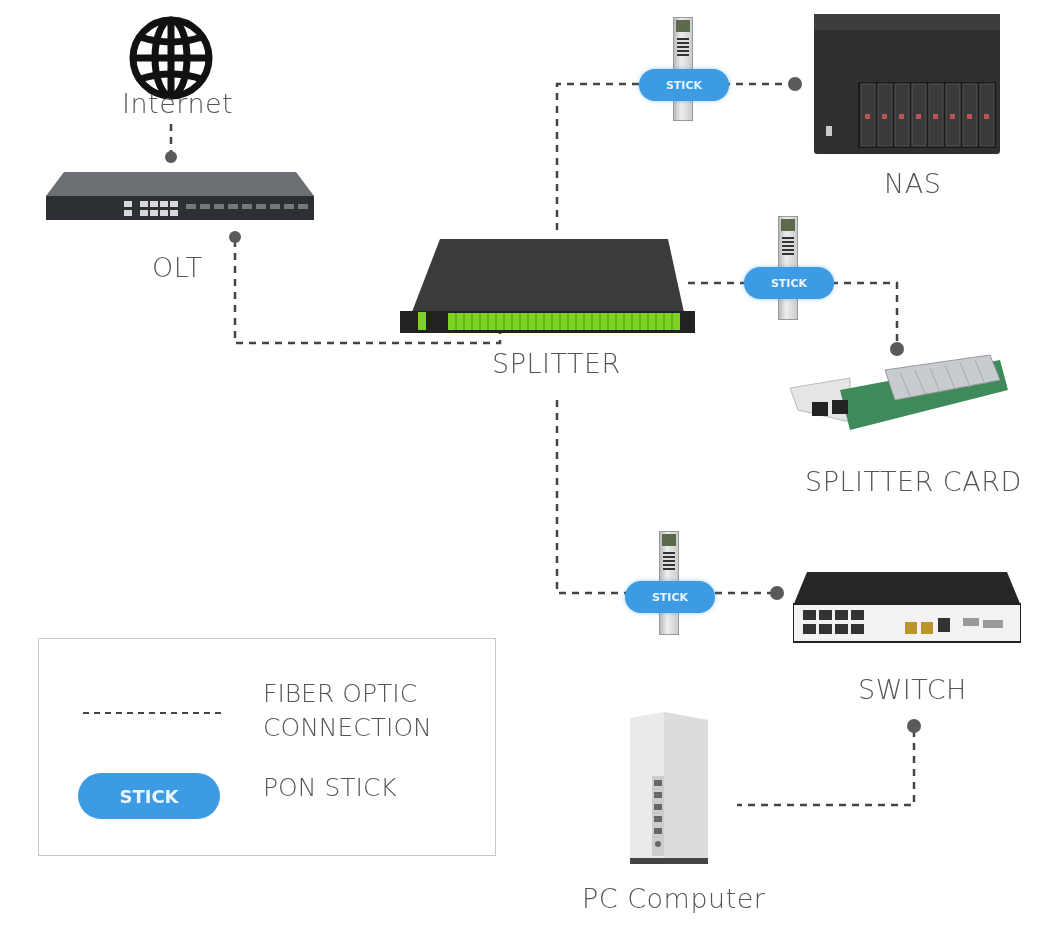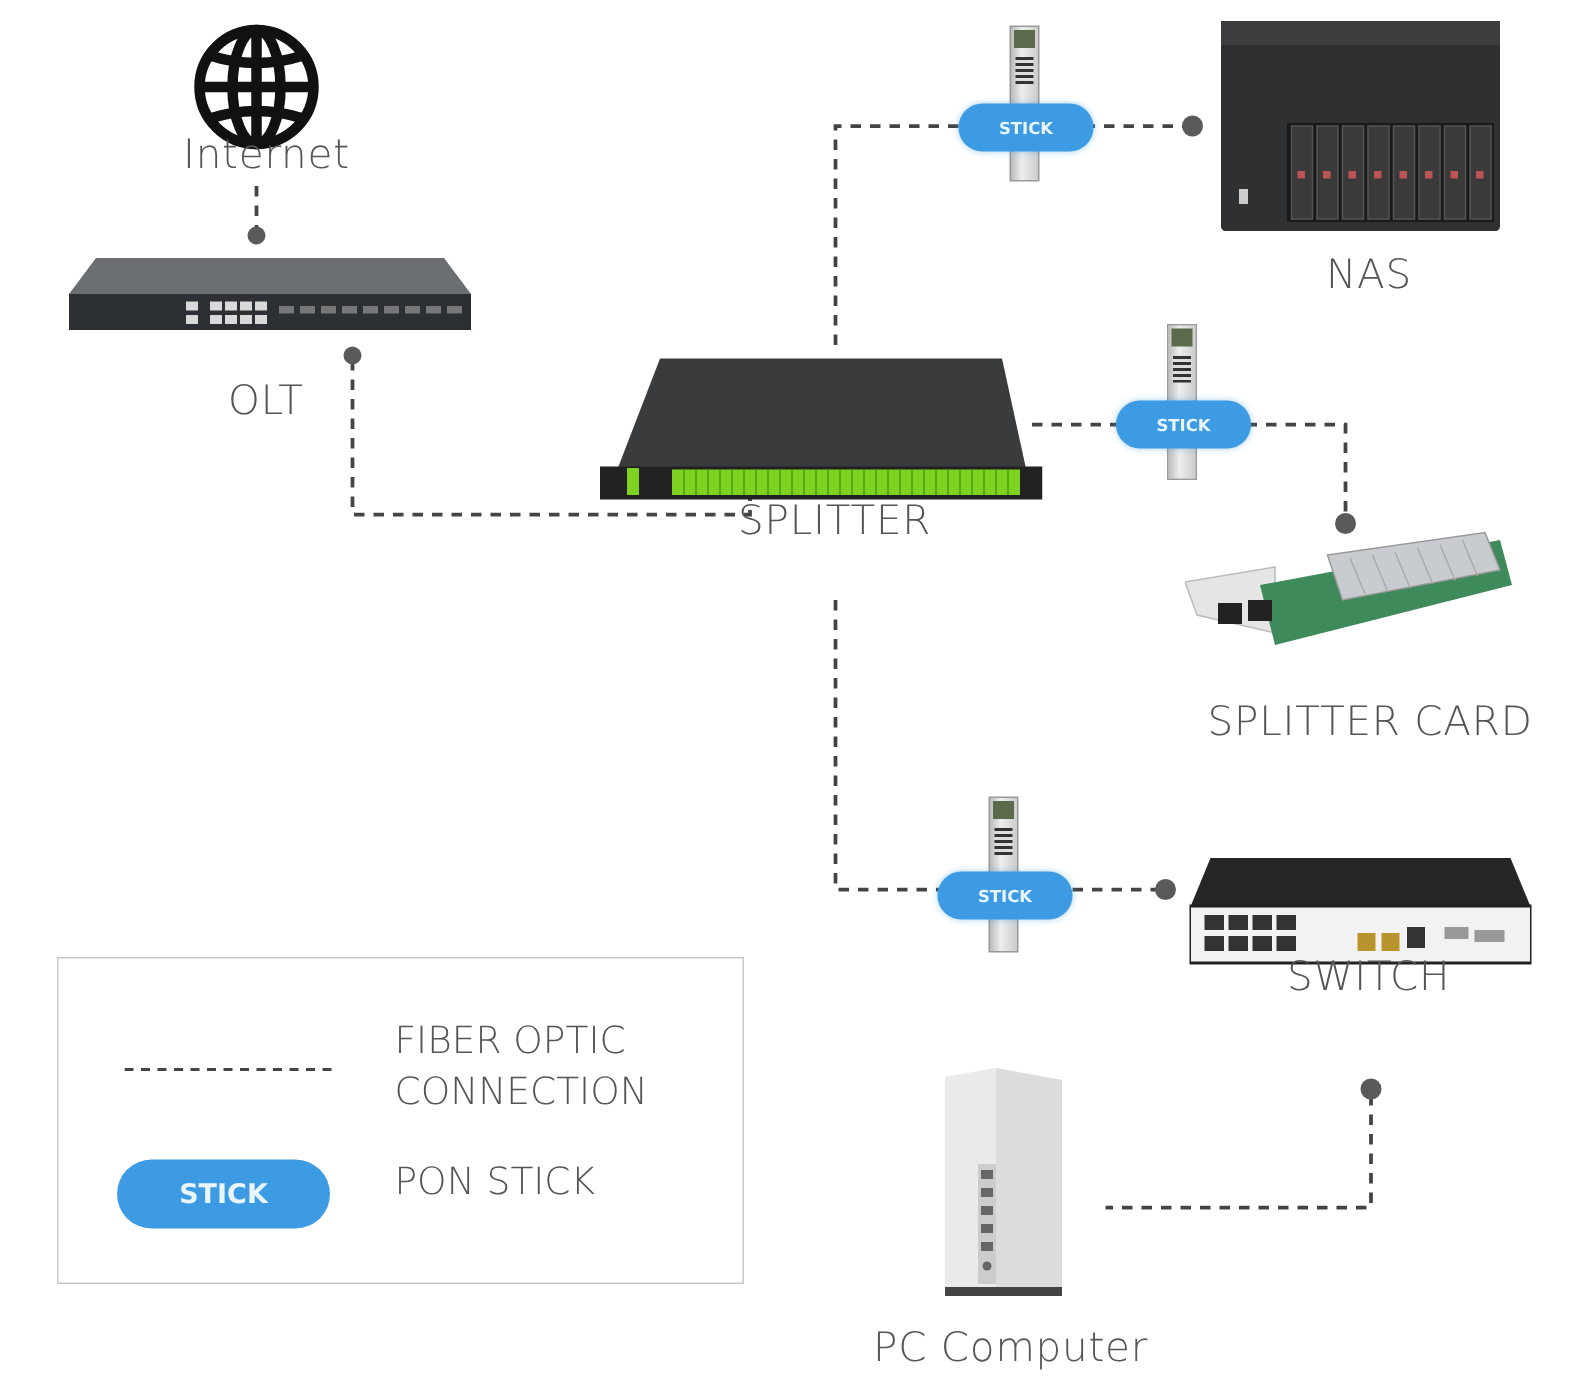--- a/index.html
+++ b/index.html
@@ -121,21 +121,21 @@
         <line x1="224" y1="76" x2="224" y2="93"></line>
         <line x1="232" y1="76" x2="232" y2="93"></line>
         <line x1="240" y1="76" x2="240" y2="93"></line>
         <line x1="248" y1="76" x2="248" y2="93"></line>
         <line x1="256" y1="76" x2="256" y2="93"></line>
         <line x1="264" y1="76" x2="264" y2="93"></line>
         <line x1="272" y1="76" x2="272" y2="93"></line>
     </g>
   </svg>
 </div>
-<div class="label" style="left:492px;top:332px;">SPLITTER</div>
+<div class="label" style="left:492px;top:348px;">SPLITTER</div>
 
 <div class="abs" style="left:814px;top:14px;width:186px;height:140px;">
   <svg width="186" height="140" viewBox="0 0 186 140">
     <rect x="0" y="0" width="186" height="140" rx="3" fill="#2f3032"></rect>
     <rect x="0" y="0" width="186" height="16" fill="#3c3d3f"></rect>
     <rect x="44" y="68" width="138" height="66" fill="#1a1a1a"></rect>
     <g fill="#3a3a3a" stroke="#555" stroke-width="1">
       <rect x="47" y="70" width="14" height="62"></rect>
         <rect x="64" y="70" width="14" height="62"></rect>
         <rect x="81" y="70" width="14" height="62"></rect>
@@ -195,21 +195,21 @@
     </g>
     <rect x="112" y="50" width="12" height="12" fill="#b9932c"></rect>
     <rect x="128" y="50" width="12" height="12" fill="#b9932c"></rect>
     <rect x="145" y="46" width="12" height="14" fill="#333"></rect>
     <g fill="#999">
         <rect x="170" y="46" width="16" height="8"></rect>
         <rect x="190" y="48" width="20" height="8"></rect>
       </g>
   </svg>
 </div>
-<div class="label" style="left:858px;top:636px;">SWITCH</div>
+<div class="label" style="left:858px;top:674px;">SWITCH</div>
 
 <div class="abs" style="left:626px;top:712px;width:84px;height:156px;">
   <svg width="84" height="156" viewBox="0 0 84 156">
     <polygon points="4,6 38,0 82,8 82,150 4,146" fill="#eaeaea"></polygon>
     <polygon points="38,0 82,8 82,150 38,150" fill="#dcdcdc"></polygon>
     <rect x="4" y="146" width="78" height="6" fill="#444"></rect>
     <rect x="26" y="64" width="12" height="80" fill="#ccc"></rect>
     <g fill="#666">
         <rect x="28" y="68" width="8" height="6"></rect>
         <rect x="28" y="80" width="8" height="6"></rect>

